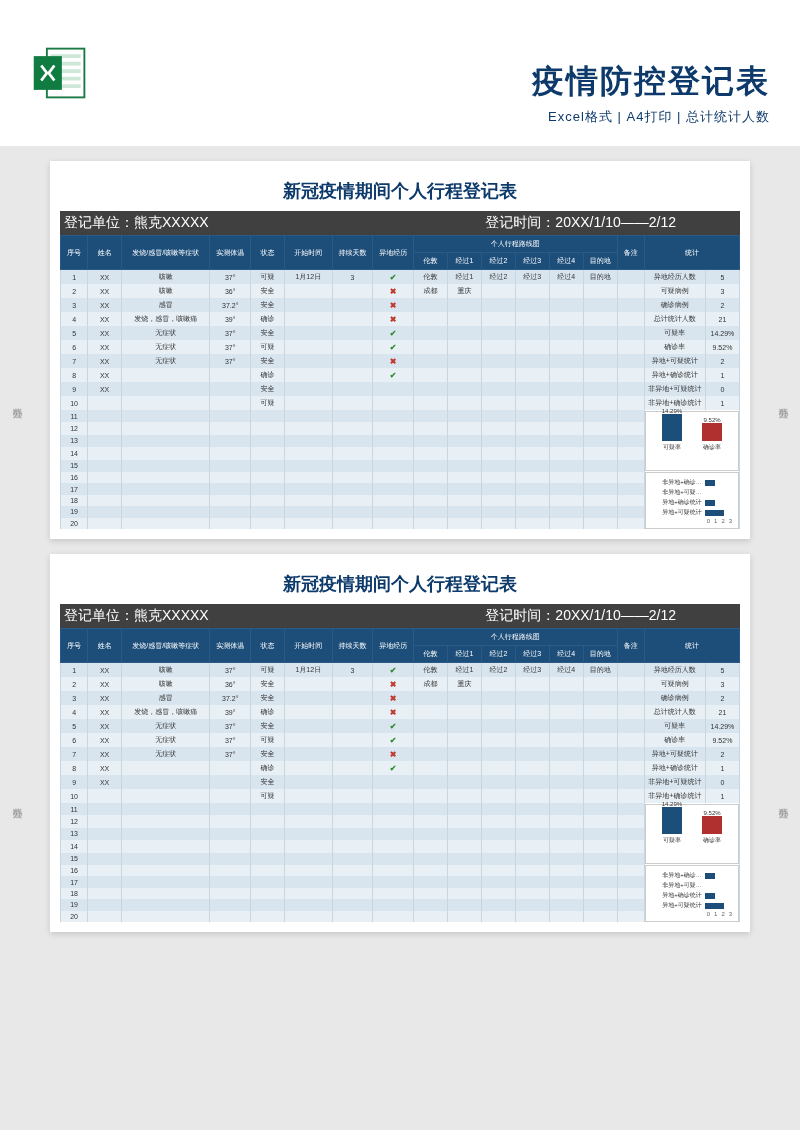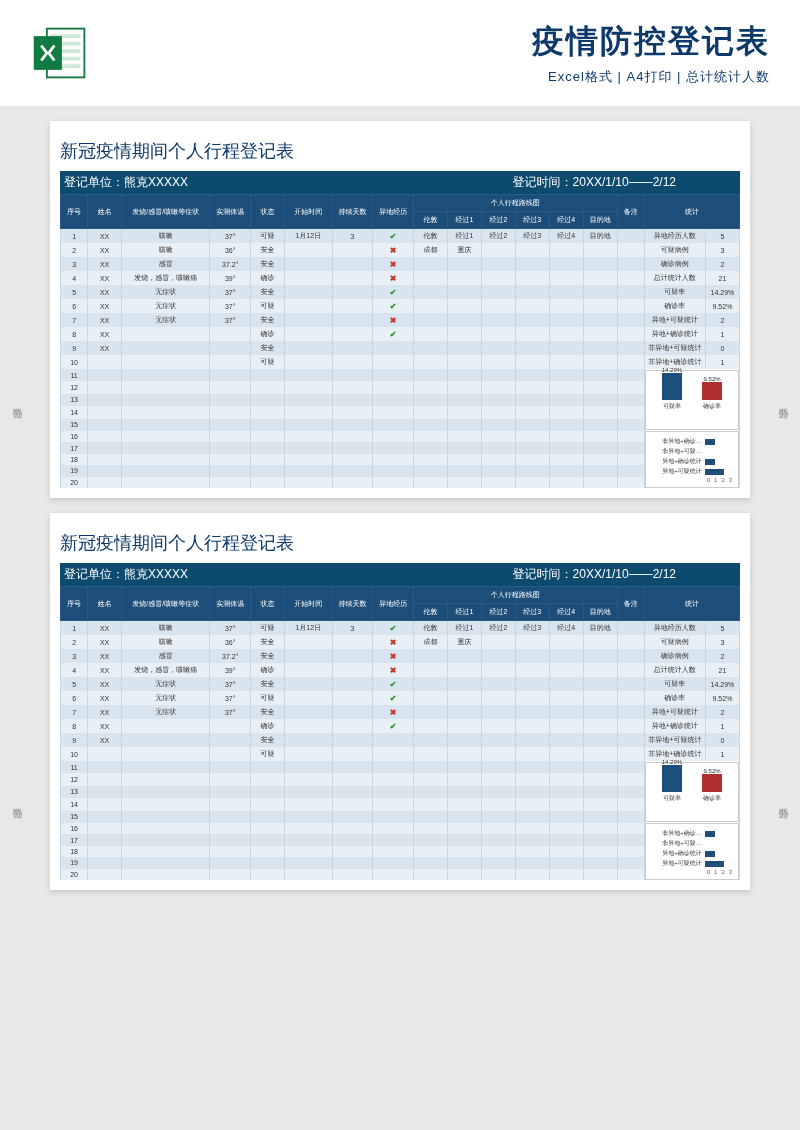--- a/index.html
+++ b/index.html
@@ -1,25 +1,25 @@
 <!DOCTYPE html>
 <html><head>
 <meta charset="utf-8">
 <style>
 * { margin: 0; padding: 0; box-sizing: border-box; }
 body { background: #e8e8e8; font-family: "Microsoft YaHei", sans-serif; width: 800px; }
 .header-bar { display: flex; align-items: center; padding: 20px 30px; background: #fff; }
 .excel-logo { width: 60px; height: 60px; margin-right: 15px; position: relative; }
 .excel-logo svg { width: 100%; height: 100%; }
-.header-text { flex: 1; text-align: right; }
+.header-text { flex: 1; text-align: right; margin-top: 40px; }
 .header-title { font-size: 32px; font-weight: bold; color: #0d3a6b; letter-spacing: 2px; }
 .header-sub { font-size: 13px; color: #0d3a6b; margin-top: 4px; letter-spacing: 1px; }
 .page { background: #fff; margin: 15px 50px; padding: 10px; box-shadow: 0 2px 6px rgba(0,0,0,0.15); }
-.sheet-title { font-size: 18px; font-weight: normal; color: #0d3a6b; padding: 8px 0; }
-.meta-row { background: #0c4a6e; color: #fff; font-size: 12px; display: flex; padding: 3px 4px; }
+.sheet-title { font-size: 18px; font-weight: bold; color: #0d3a6b; text-align: center; padding: 8px 0; }
+.meta-row { background: #404040; color: #fff; font-size: 14px; display: flex; padding: 3px 4px; }
 .meta-left { flex: 1; }
 .meta-right { flex: 1; text-align: right; padding-right: 60px; }
 .tbl { width: 100%; border-collapse: collapse; font-size: 7px; table-layout: fixed; }
 .tbl th { background: #1d4e7a; color: #fff; padding: 3px 1px; font-weight: normal; border: 1px solid #2a5a86; text-align: center; }
 .tbl td { padding: 2px 1px; text-align: center; color: #333; border-left: 1px solid #c8d6e0; border-right: 1px solid #c8d6e0; }
 .tbl tbody tr:nth-child(odd) { background: #d8e5ef; }
 .tbl tbody tr:nth-child(even) { background: #e8f0f6; }
 .icon-ok { color: #2a8a2a; font-weight: bold; font-size: 8px; }
 .icon-no { color: #c0392b; font-weight: bold; font-size: 8px; }
 .stat-label { text-align: right; padding-right: 3px; }

